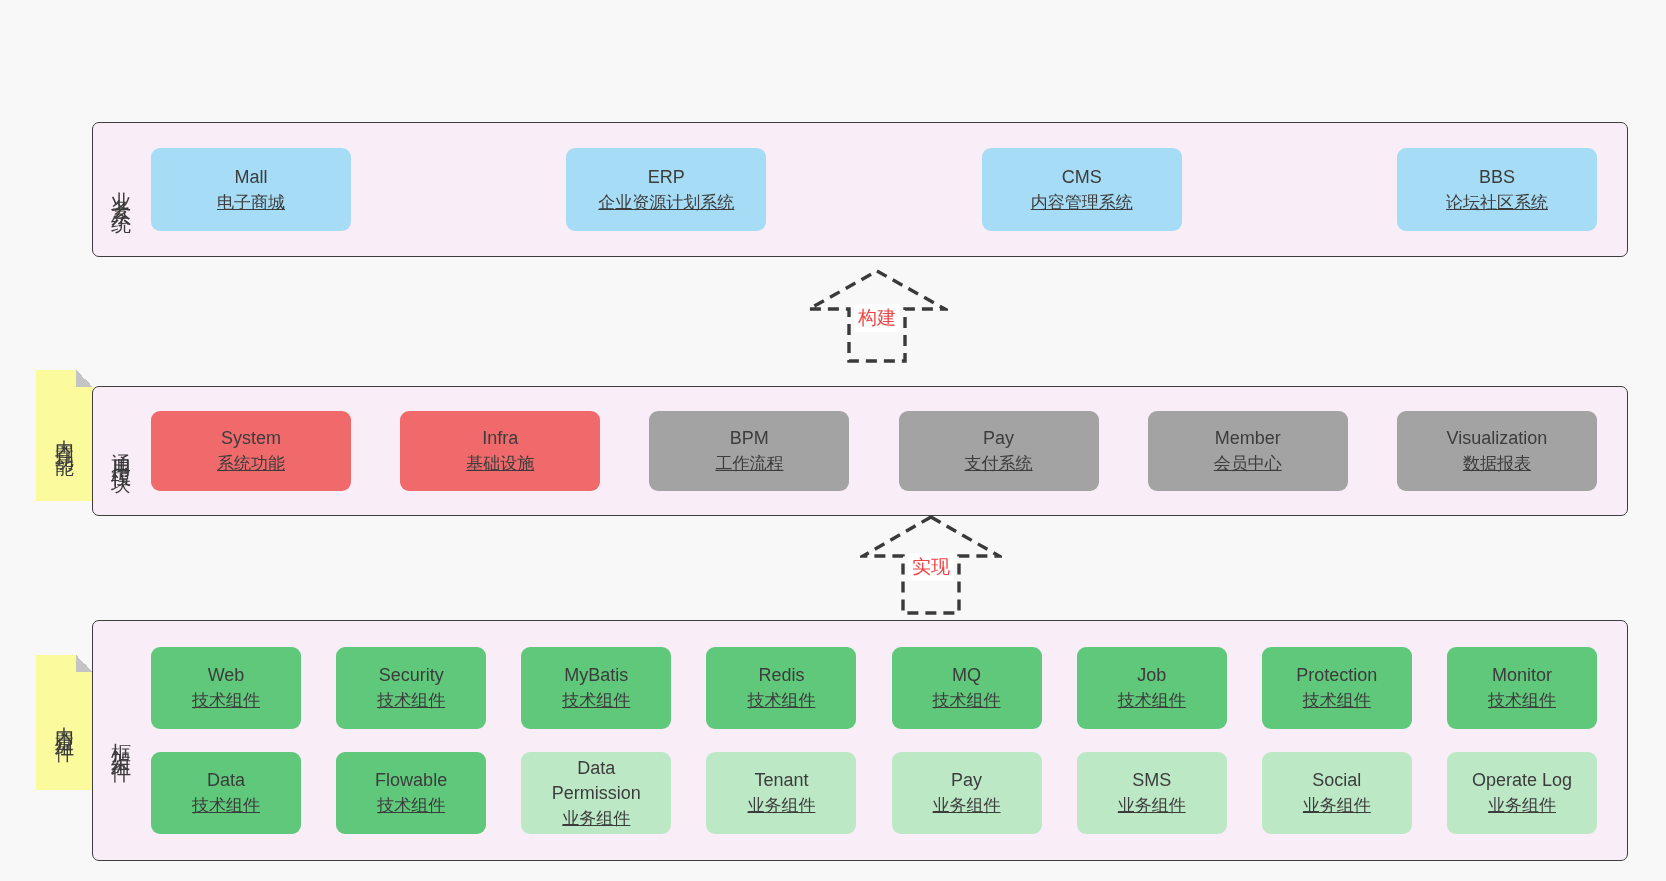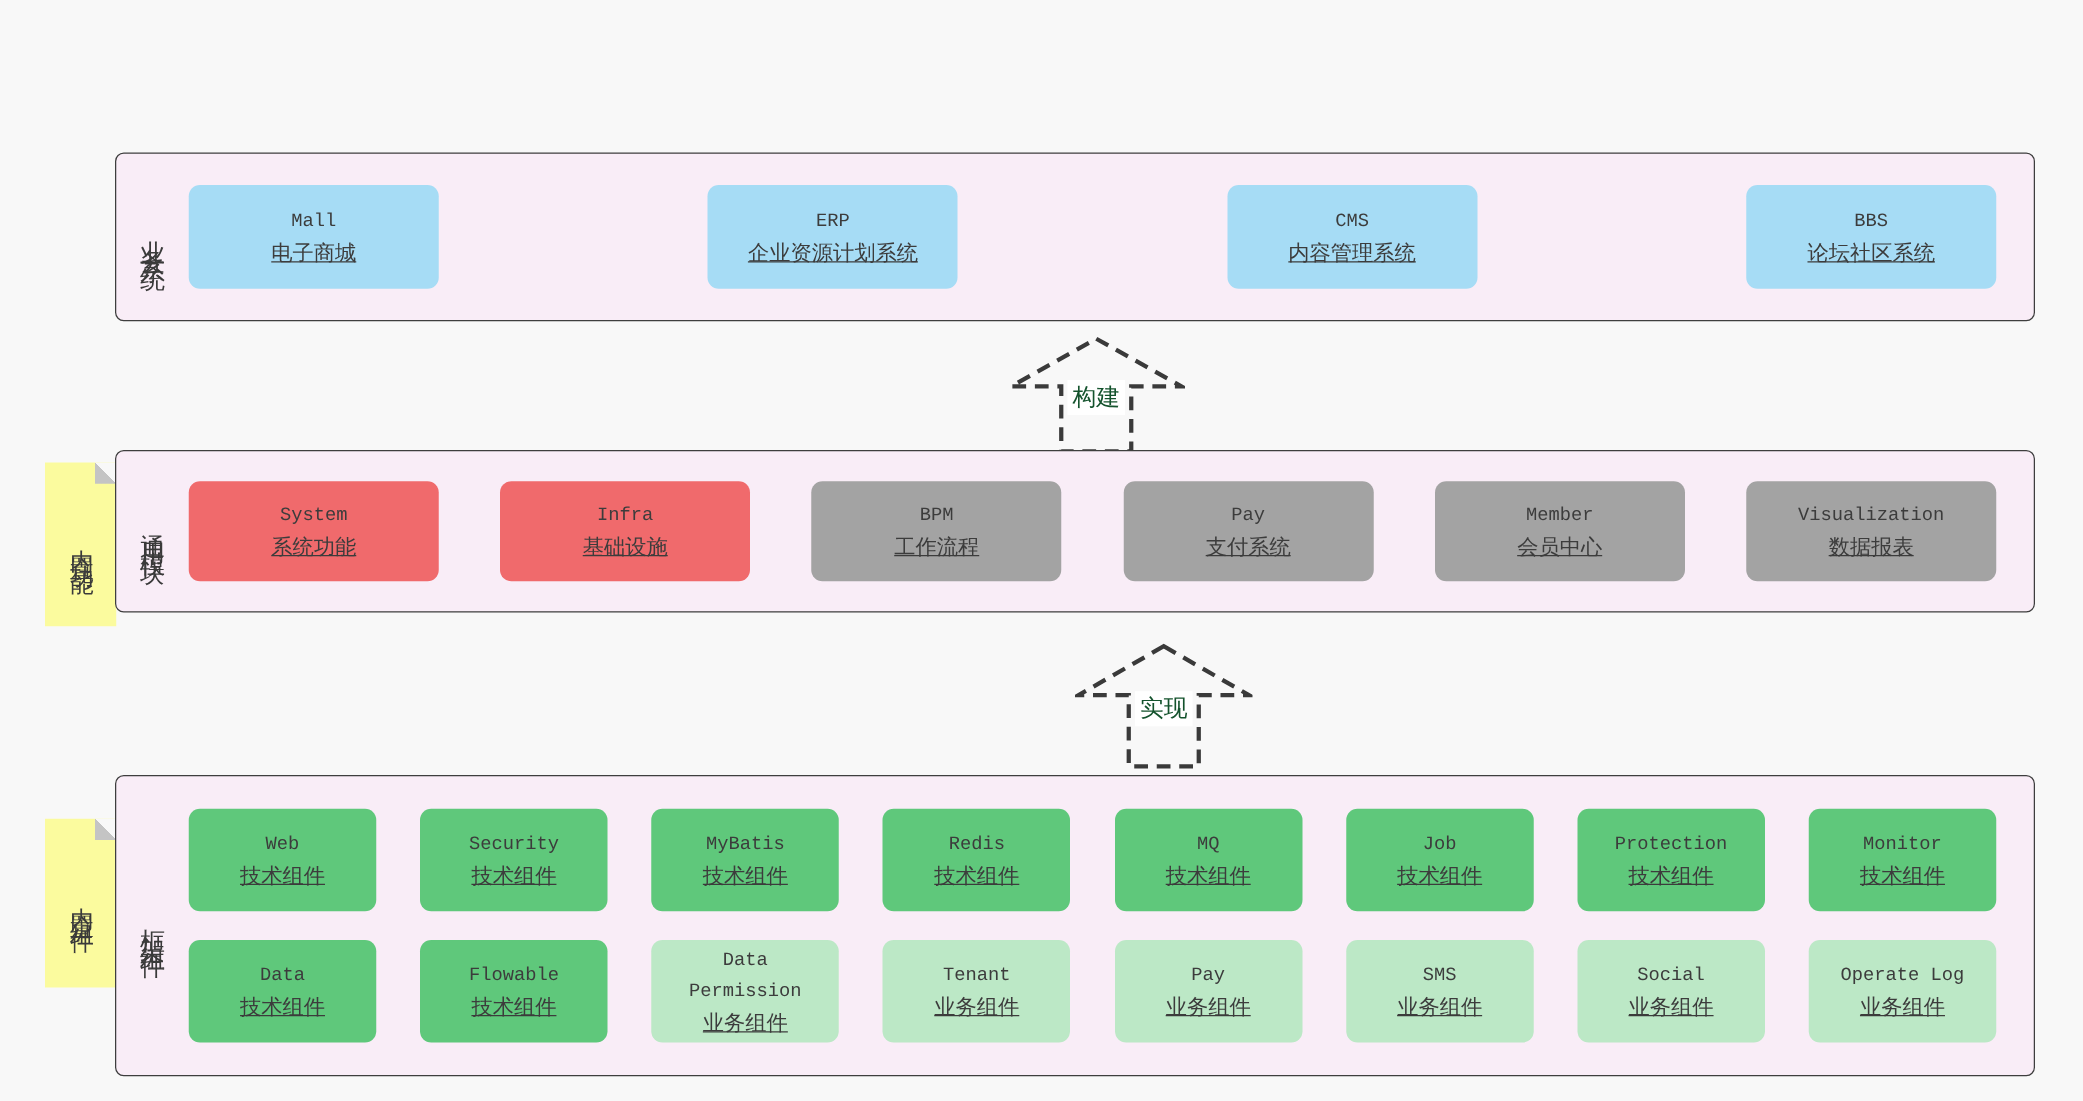--- a/index.html
+++ b/index.html
@@ -14,52 +14,52 @@
   .sticky .fold { position:absolute; top:0; right:0; width:17px; height:17px;
             background:linear-gradient(225deg,#f8f8f8 0 50%,#c4c4c4 50% 100%); }
   .sticky-modules    { top:370px; height:131px; }
   .sticky-components { top:655px; height:135px; }
 
   
   .band { position:absolute; left:92px; width:1536px; box-sizing:border-box;
           background:#f9edf7; border:1.6px solid #3e3e3e; border-radius:7px;
           display:flex; }
   .band-business   { top:122px; height:135px; }
-  .band-modules    { top:360px; height:130px; }
+  .band-modules    { top:386px; height:130px; }
   .band-components { top:620px; height:241px; }
 
   .vlabel { width:58px; display:flex; align-items:center; justify-content:center;
             writing-mode:vertical-rl; text-orientation:upright;
             font-size:20px; letter-spacing:7px; color:#3a3a3a; }
 
   .row6 { flex:1; display:flex; align-items:center; justify-content:space-between;
           padding-right:30px; }
   .rows8 { flex:1; display:flex; flex-direction:column; justify-content:center;
            gap:23px; padding-right:30px; }
   .row8 { display:flex; justify-content:space-between; }
 
   
   .box { box-sizing:border-box; border-radius:9px; display:flex; flex-direction:column;
          align-items:center; justify-content:center; text-align:center; padding:0 9px; }
-  .box .t { font-size:15px; line-height:25px;font-family:Liberation Mono, monospace; }
+  .box .t { font-size:18px; line-height:25px; }
   .box .s { font-size:17px; line-height:25px;text-decoration:underline; }
   .band-business .box   { width:200px; height:83px; }
   .band-modules .box    { width:200px; height:80px; }
   .band-components .box { width:150px; height:82px; }
   .blue        { background:#a6dcf5; }
   .red         { background:#f06a6c; }
   .pink        { background:#a3a3a3; }
   .green       { background:#5fc87b; }
   .green-light { background:#bce8c6; }
 
   
   .uparrow { position:absolute; }
   .uparrow svg { display:block; }
   .arrow-label { position:absolute; left:50%; top:52%; transform:translate(-50%,-50%);
-                 background:#ffffff; padding:1px 4px; font-size:19px; color:#14532d;
+                 background:#ffffff; padding:1px 4px; font-size:19px; color:#ef4444;
                  white-space:nowrap; }
   .arrow-build     { left:806px; top:268px; width:142px; height:96px; }
   .arrow-implement { left:860px; top:514px; width:142px; height:102px; }
 </style>
 </head>
 <body>
 
 <div class="canvas">
 
   <div class="sticky sticky-modules">内置功能<span class="fold"></span></div>

